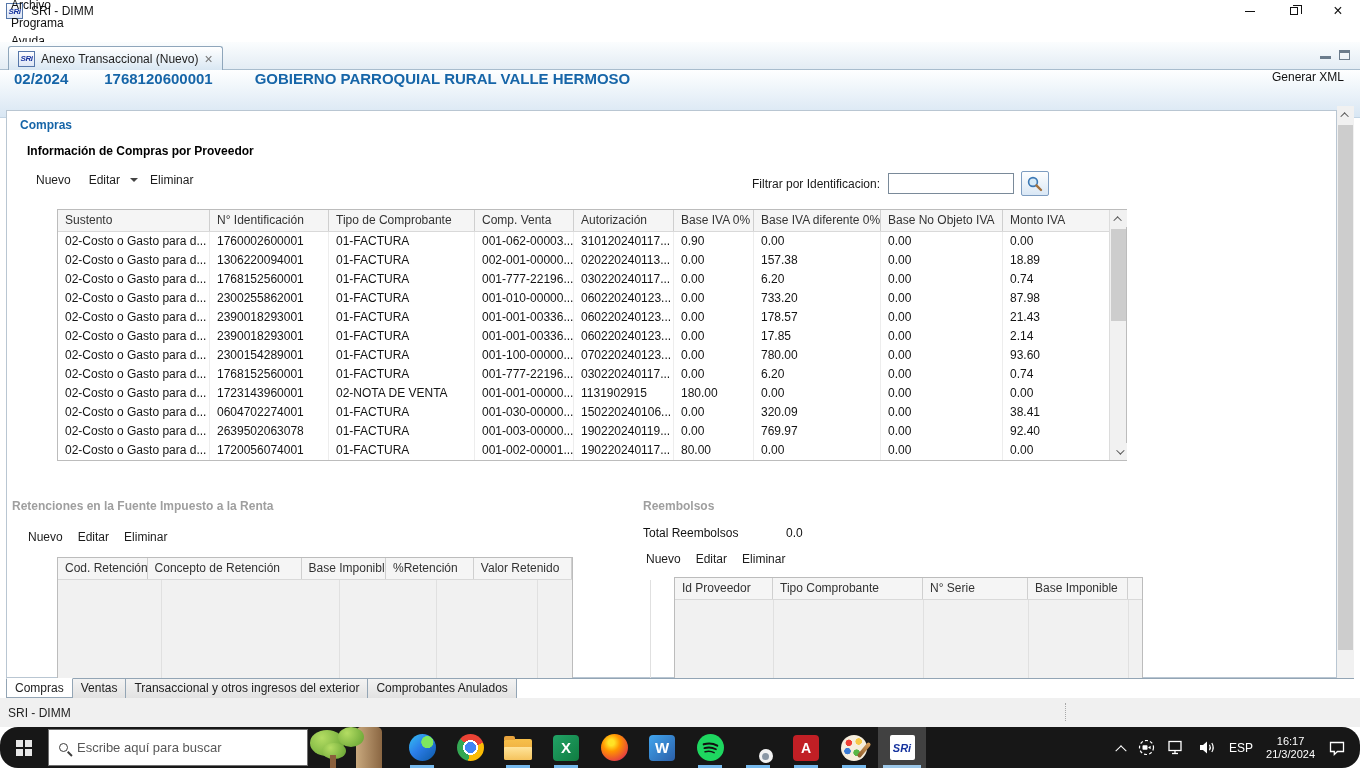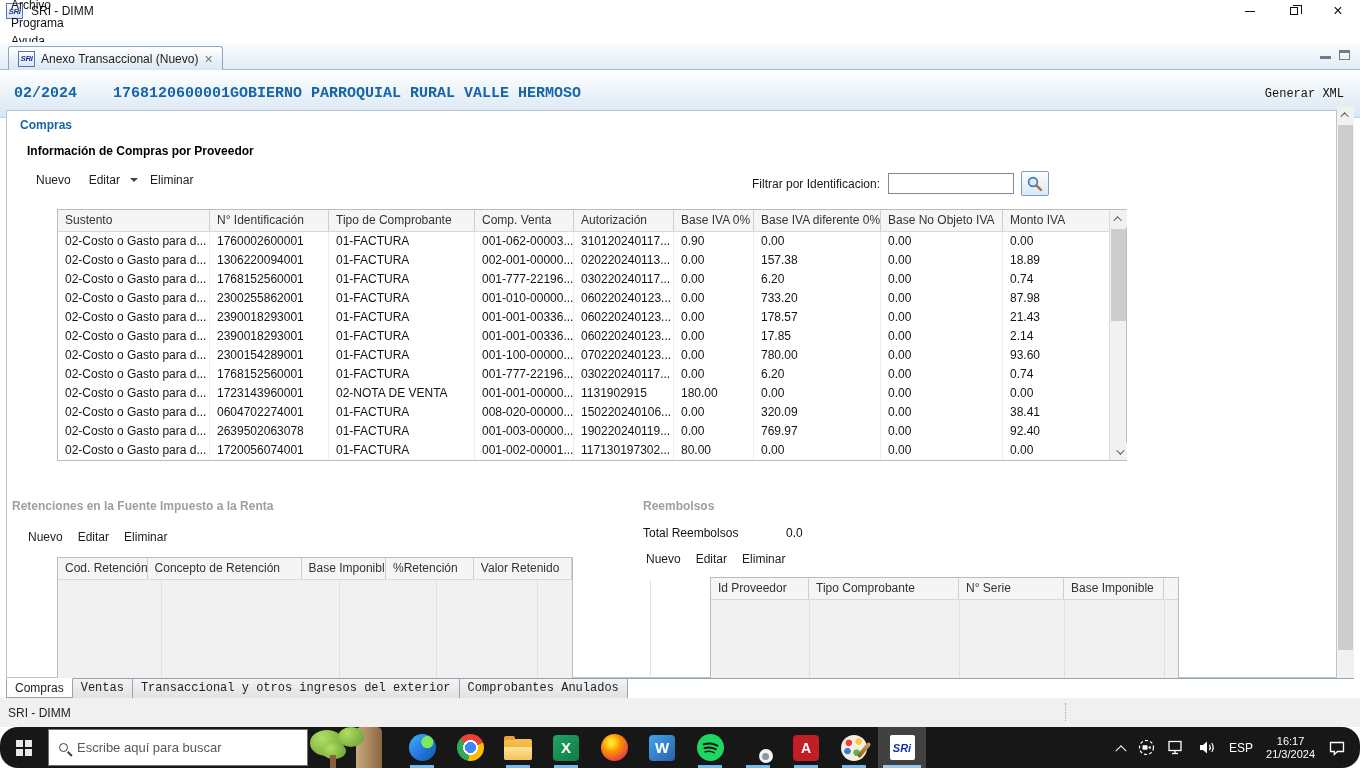--- a/index.html
+++ b/index.html
@@ -24,24 +24,24 @@
   
   #tabstrip { position:absolute; left:0; top:42px; width:1360px; height:28px; background:linear-gradient(#fbfdfe,#e3ecf4); border-bottom:1px solid #a8bccd; }
   #view-tab { position:absolute; left:8px; top:4px; height:24px; display:flex; align-items:center; gap:6px; padding:0 9px; background:linear-gradient(#ffffff,#d9e7f3); border:1px solid #8fa6bb; border-bottom:none; border-radius:3px 3px 0 0; }
   #view-tab .tab-label { color:#222; }
   #view-tab .tab-close { color:#777; font-size:14px; line-height:10px; }
   #view-controls { position:absolute; right:10px; top:8px; display:flex; gap:8px; }
   .vc-min { width:11px; height:9px; border-bottom:3px solid #6b7c8c; }
   .vc-max { width:11px; height:10px; border:1px solid #6b7c8c; border-top:3px solid #6b7c8c; }
 
   
-  #headerbar { position:absolute; left:0; top:70px; width:1360px; height:48px; background:linear-gradient(#feffff,#d8e6f3); border-bottom:1px solid #c2d4e4; display:flex; align-items:center;font-family:Liberation Mono, monospace; }
+  #headerbar { position:absolute; left:0; top:70px; width:1360px; height:48px; background:linear-gradient(#feffff,#d8e6f3); border-bottom:1px solid #c2d4e4; display:flex; align-items:flex-start; }
   #headerbar .hleft { display:flex; align-items:center; padding-left:14px; gap:0; color:var(--accent); font-weight:bold; font-size:15px; }
   #headerbar .ruc { margin-left:36px; }
-  #headerbar .entity { }
+  #headerbar .entity { margin-left:42px; }
   #generar-xml { margin-left:auto; margin-right:16px; font-size:12px; font-weight:normal; color:#111; }
 
   
   #content-frame { position:absolute; left:6px; top:110px; width:1331px; height:568px; background:#fff; border:1px solid #b9c6d2; }
   #compras-group-label { position:absolute; left:13px; top:7px; color:var(--accent); font-weight:bold; }
   #compras-title { position:absolute; left:20px; top:33px; font-weight:bold; color:#000; }
 
   .mini-toolbar { display:flex; align-items:center; }
   .tb-item { color:#1c1c1c; }
   .dd-arrow { width:0; height:0; border-left:4px solid transparent; border-right:4px solid transparent; border-top:4px solid #444; display:inline-block; }
@@ -98,32 +98,32 @@
   #ret-table .thead-row > :nth-child(4) { width:101px; }
   #ret-table .thead-row > :nth-child(5) { width:113px; }
   .empty-body { position:relative; background:#f1f1f1; height:99px; }
   .vline { position:absolute; top:0; bottom:0; width:1px; background:#e0e0e0; }
 
   #reem-title { left:636px; top:388px; }
   #reem-total-label { position:absolute; left:636px; top:415px; color:#111; }
   #reem-total-value { position:absolute; left:779px; top:415px; color:#111; }
   #reem-toolbar { position:absolute; left:639px; top:441px; }
   #reem-toolbar .tb-item { margin-right:15px; }
-  #reem-table { left:672px; top:466px; width:469px; height:102px; }
+  #reem-table { left:636px; top:466px; width:469px; height:102px; }
   #reem-table .thead-row > :nth-child(1) { width:98px; }
   #reem-table .thead-row > :nth-child(2) { width:150px; }
   #reem-table .thead-row > :nth-child(3) { width:105px; }
   #reem-table .thead-row > :nth-child(4) { width:100px; }
   #reem-table .empty-body { height:79px; }
 
   
   #bottom-tabs { position:absolute; left:6px; top:678px; width:1348px; height:20px; display:flex; border-top:1px solid #93a5b5; background:#fff; }
   .btab { height:20px; padding:2px 8px 0 8px; border:1px solid #93a5b5; border-top:none; background:linear-gradient(#f3f3f3,#e2e2e2); color:#222; white-space:nowrap; }
   .btab:first-child { background:#fff; border-top:1px solid #fff; margin-top:-1px; }
-  .btab + .btab { border-left:none;font-family:Liberation Mono, monospace; }
+  .btab + .btab { border-left:none; }
 
   
   #statusbar { position:absolute; left:0; top:698px; width:1360px; height:29px; background:#f0f0f0; display:flex; align-items:center; padding-left:8px; color:#222; }
   #status-divider { position:absolute; left:1065px; top:5px; height:18px; border-left:1px dotted #a8a8a8; }
 
   
   #taskbar { position:absolute; left:0; top:727px; width:1360px; height:41px; background:var(--taskbar-bg); display:flex; align-items:center;border-radius:18px; }
   .tb-tile { width:48px; height:41px; display:flex; align-items:center; justify-content:center; position:relative; flex:0 0 auto; }
   .run-ind { position:absolute; bottom:0; left:12px; width:24px; height:3px; background:var(--indicator); }
   #start-btn .win-grid { width:16px; height:16px; display:grid; grid-template-columns:7px 7px; grid-template-rows:7px 7px; gap:2px; }
@@ -354,21 +354,21 @@
         <div class="td">1131902915</div>
         <div class="td">180.00</div>
         <div class="td">0.00</div>
         <div class="td">0.00</div>
         <div class="td">0.00</div>
       </div>
         <div class="tr">
         <div class="td">02-Costo o Gasto para d...</div>
         <div class="td">0604702274001</div>
         <div class="td">01-FACTURA</div>
-        <div class="td">008-020-00000...</div>
+        <div class="td">001-030-00000...</div>
         <div class="td">150220240106...</div>
         <div class="td">0.00</div>
         <div class="td">320.09</div>
         <div class="td">0.00</div>
         <div class="td">38.41</div>
       </div>
         <div class="tr">
         <div class="td">02-Costo o Gasto para d...</div>
         <div class="td">2639502063078</div>
         <div class="td">01-FACTURA</div>
@@ -377,21 +377,21 @@
         <div class="td">0.00</div>
         <div class="td">769.97</div>
         <div class="td">0.00</div>
         <div class="td">92.40</div>
       </div>
         <div class="tr">
         <div class="td">02-Costo o Gasto para d...</div>
         <div class="td">1720056074001</div>
         <div class="td">01-FACTURA</div>
         <div class="td">001-002-00001...</div>
-        <div class="td">117130197302...</div>
+        <div class="td">190220240117...</div>
         <div class="td">80.00</div>
         <div class="td">0.00</div>
         <div class="td">0.00</div>
         <div class="td">0.00</div>
       </div>
       </div>
     <div id="main-table-scroll" class="vscroll">
       <div class="sb-arrow" style="top:0;">
           <span class="chev up"></span>
         </div>

